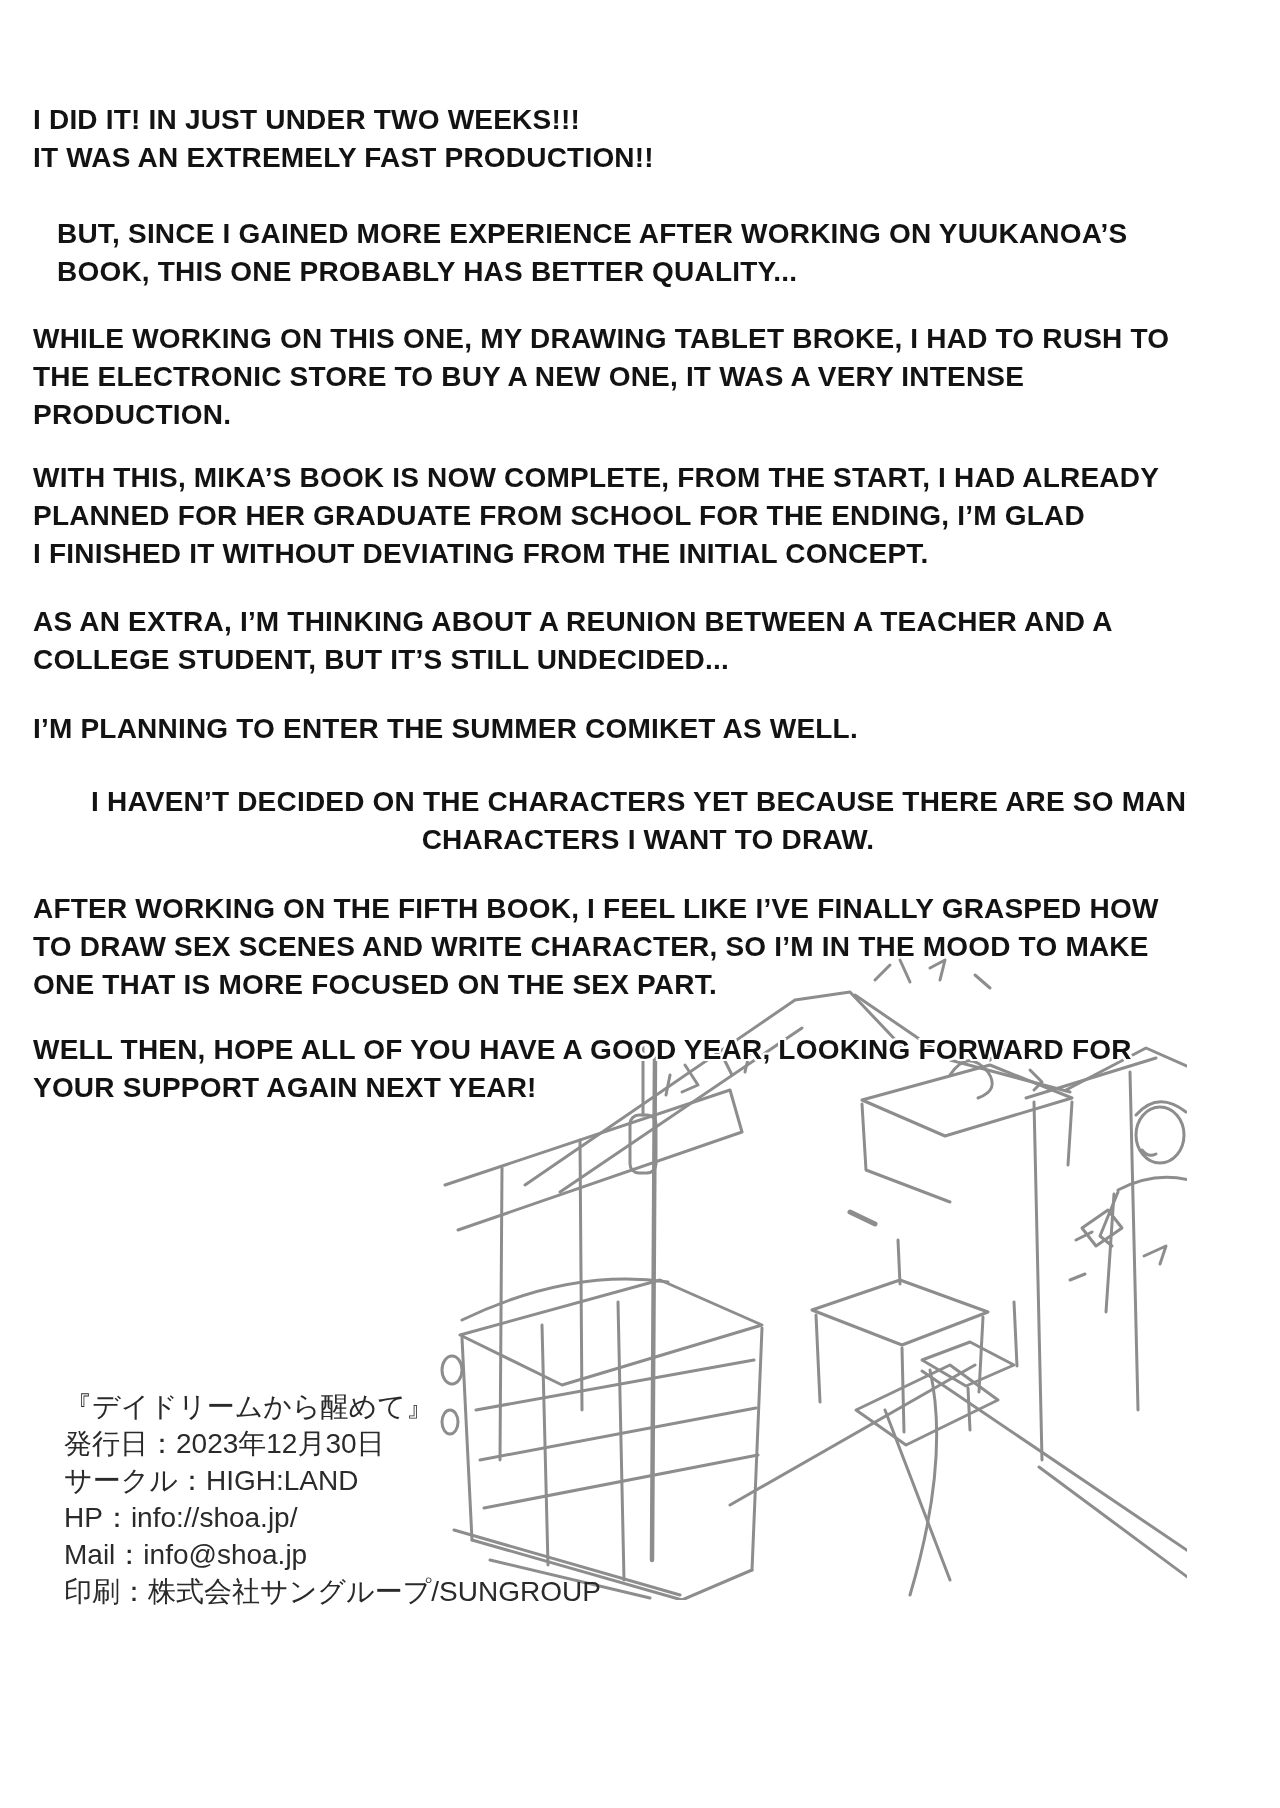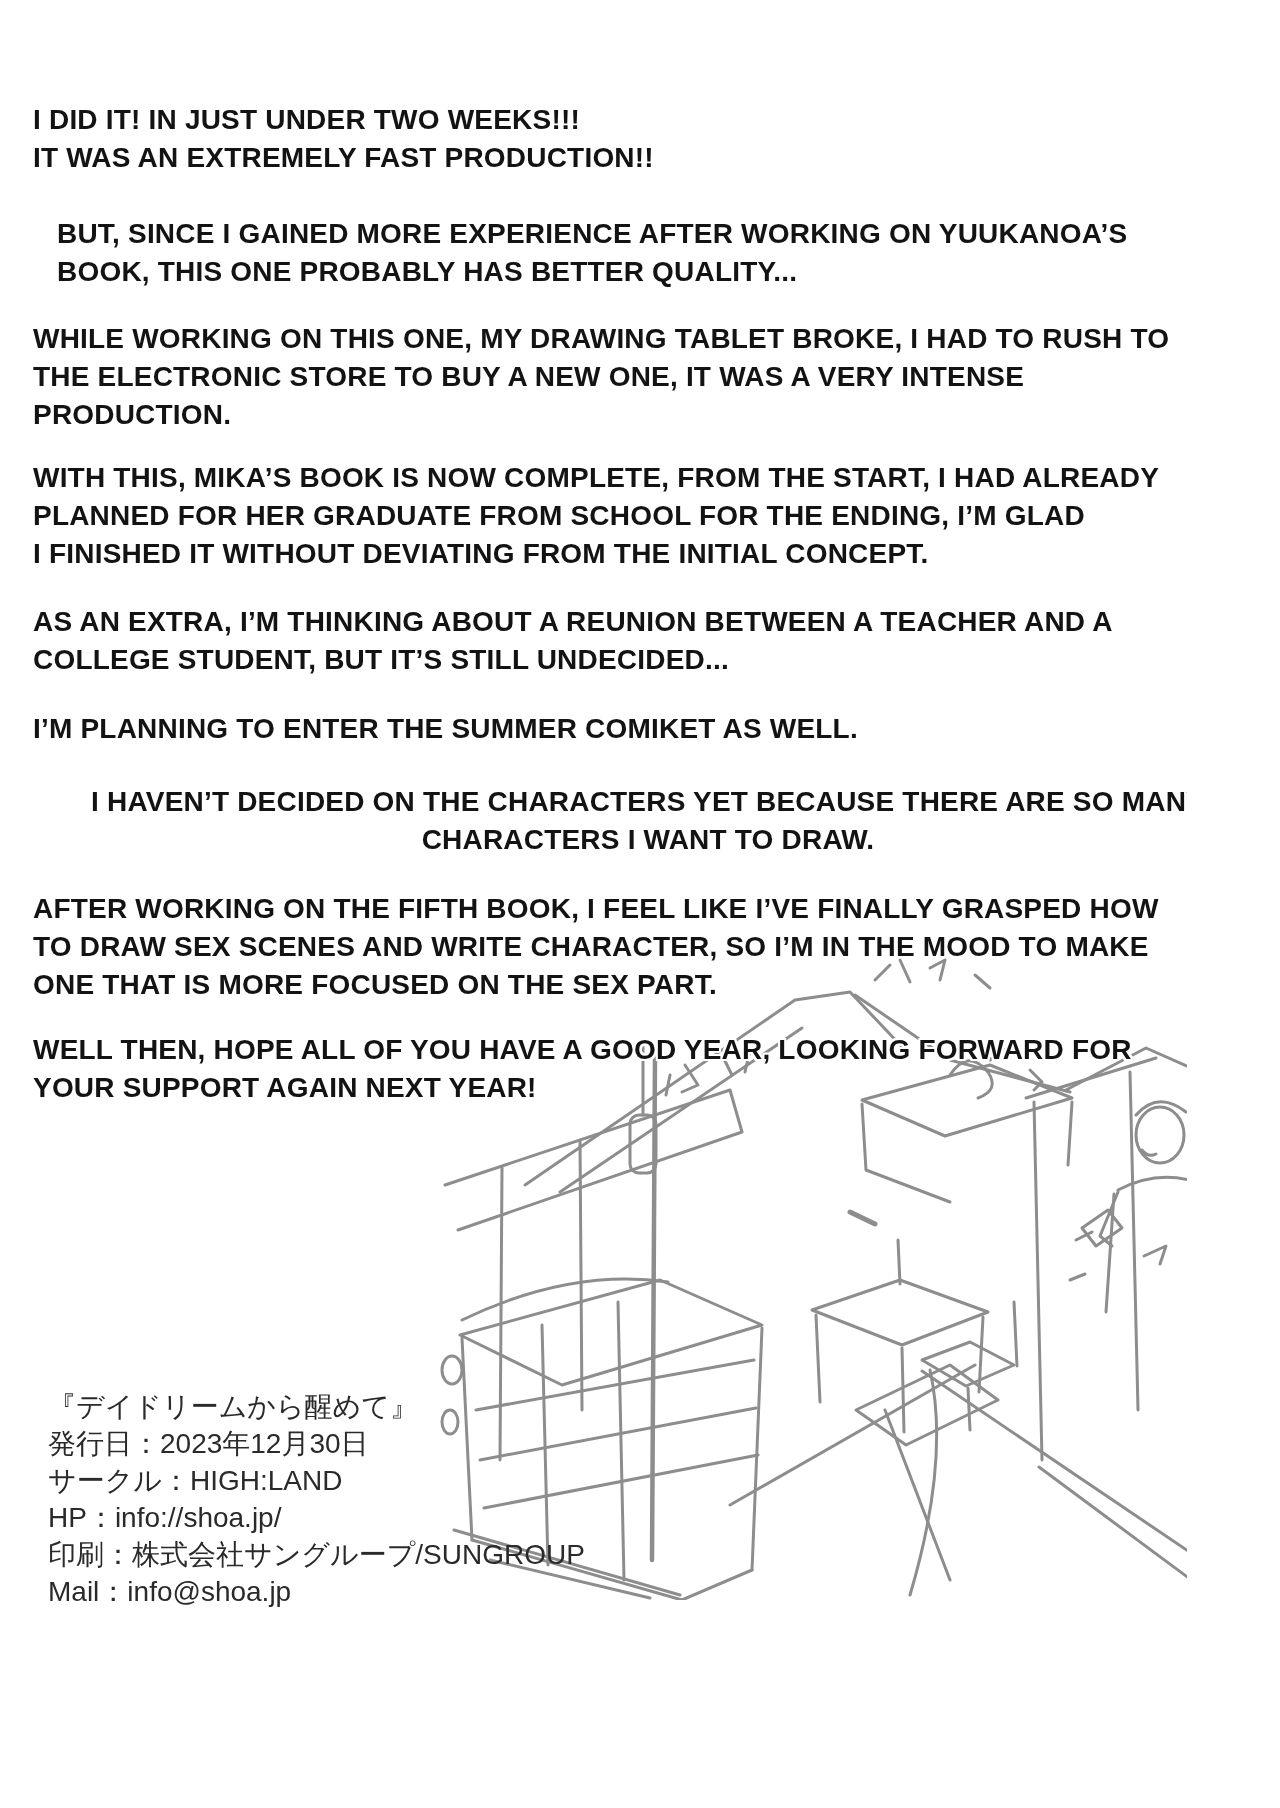--- a/index.html
+++ b/index.html
@@ -41,21 +41,21 @@
   .colophon {
     position: absolute;
     left: 48px;
     top: 1388px;
     z-index: 2;
     color: #2a2a2a;
     font-size: 28px;
     line-height: 37px;
     font-weight: 500;
   }
-  .colophon-line { height: 37px; }
+  .colophon-line { height: 37px; margin-left: 16px; }
 </style>
 </head>
 <body>
 
 <div class="page">
 
   <svg class="sketch" viewBox="0 0 790 660" xmlns="http://www.w3.org/2000/svg">
     <g fill="none" stroke="#8d8d8d" stroke-width="3" stroke-linecap="round" stroke-linejoin="round">
 
       <path d="M95,245 L365,60 L420,52 L475,110"></path>
@@ -161,17 +161,17 @@
 ONE THAT IS MORE FOCUSED ON THE SEX PART.</p>
     <p class="para p8">WELL THEN, HOPE ALL OF YOU HAVE A GOOD YEAR, LOOKING FORWARD FOR
 YOUR SUPPORT AGAIN NEXT YEAR!</p>
   </div>
 
   <div class="colophon">
     <div class="colophon-line">『デイドリームから醒めて』</div>
     <div class="colophon-line">発行日：2023年12月30日</div>
     <div class="colophon-line">サークル：HIGH:LAND</div>
     <div class="colophon-line">HP：info://shoa.jp/</div>
+    <div class="colophon-line">Mail：info@shoa.jp</div>
     <div class="colophon-line">印刷：株式会社サングループ/SUNGROUP</div>
-    <div class="colophon-line">Mail：info@shoa.jp</div>
   </div>
 
 </div>
 
 </body></html>

